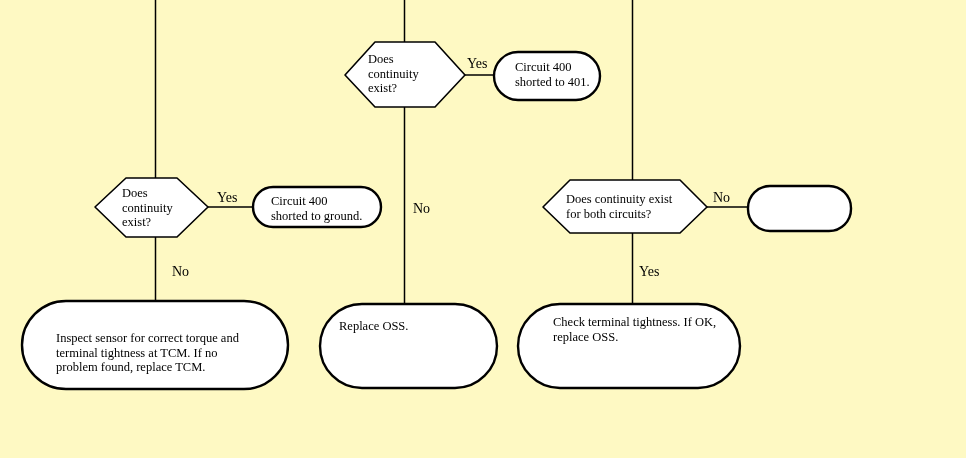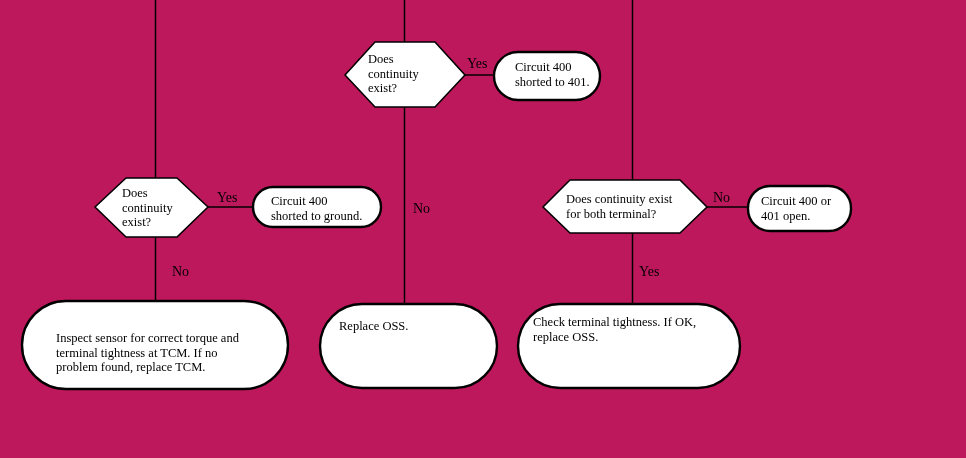--- a/index.html
+++ b/index.html
@@ -8,21 +8,21 @@
     background: #ffffff;
   }
   body {
     font-family: "Liberation Serif", "DejaVu Serif", serif;
     color: #000000;
   }
   #canvas {
     position: relative;
     width: 966px;
     height: 458px;
-    background: #be185d;
+    background: #fef9c3;
     overflow: hidden;
   }
   #flow-svg {
     position: absolute;
     left: 0;
     top: 0;
     width: 966px;
     height: 458px;
   }
   .node-text {
@@ -111,38 +111,36 @@
 
   <div class="node-text decision-text" style="left:368px; top:52px; width:90px;">Does
 continuity
 exist?</div>
 
   <div class="node-text decision-text" style="left:122px; top:186px; width:90px;">Does
 continuity
 exist?</div>
 
   <div class="node-text decision-text" style="left:566px; top:192px; width:140px;">Does continuity exist
-for both terminal?</div>
+for both circuits?</div>
 
   <div class="node-text terminal-text" style="left:515px; top:60px; width:100px;">Circuit 400
 shorted to 401.</div>
 
   <div class="node-text terminal-text" style="left:271px; top:194px; width:120px;">Circuit 400
 shorted to ground.</div>
 
-  <div class="node-text terminal-text" style="left:761px; top:194px; width:100px;">Circuit 400 or
-401 open.</div>
 
   <div class="node-text terminal-text" style="left:56px; top:315px; width:230px;margin-top:16px;">Inspect sensor for correct torque and
 terminal tightness at TCM. If no
 problem found, replace TCM.</div>
 
   <div class="node-text terminal-text" style="left:339px; top:319px; width:150px;">Replace OSS.</div>
 
-  <div class="node-text terminal-text" style="left:533px; top:315px; width:200px;">Check terminal tightness. If OK,
+  <div class="node-text terminal-text" style="left:553px; top:315px; width:200px;">Check terminal tightness. If OK,
 replace OSS.</div>
 
   <div class="edge-label" style="left:467px; top:56px;">Yes</div>
 
   <div class="edge-label" style="left:413px; top:201px;">No</div>
 
   <div class="edge-label" style="left:217px; top:190px;">Yes</div>
 
   <div class="edge-label" style="left:172px; top:264px;">No</div>
 

